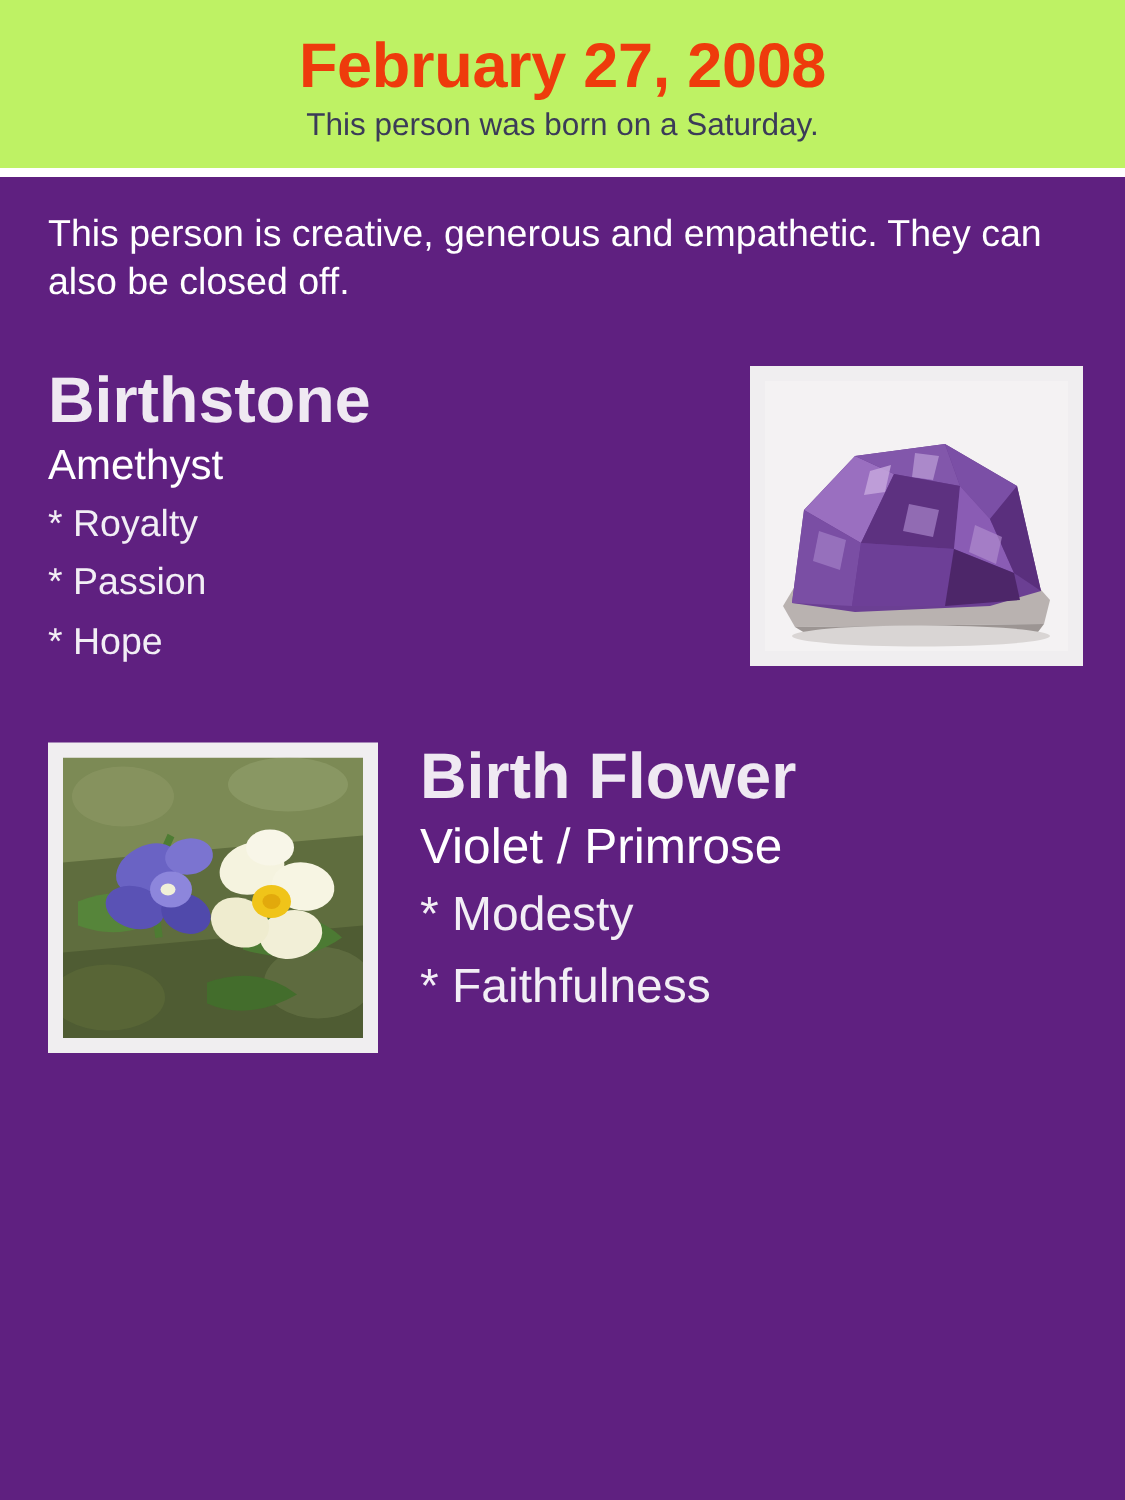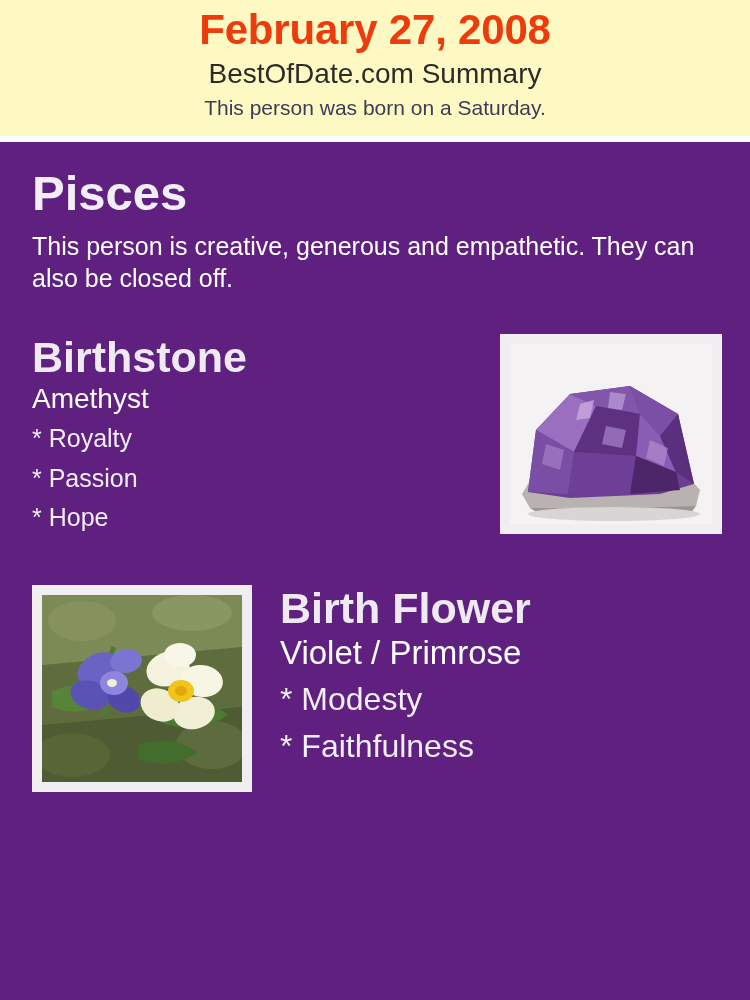--- a/index.html
+++ b/index.html
@@ -17,22 +17,22 @@
   .page {
     width: 750px;
     height: 1000px;
     position: relative;
     display: flex;
     flex-direction: column;
   }
 
   
   .header {
-    background: #fef9c3;
-    padding: 8px 20px 16px 20px;
+    background: #bef264;
+    padding: 22px 20px 16px 20px;
     text-align: center;
     box-sizing: border-box;
   }
   .header-date {
     color: #ee3b0c;
     font-size: 42px;
     font-weight: bold;
     line-height: 1.05;
     letter-spacing: -0.2px;
     margin: 0 0 6px 0;
@@ -157,30 +157,28 @@
     font-size: 32px;
   }
 </style>
 </head>
 <body>
 
 <div class="page">
 
   <div class="header">
     <div class="header-date">February 27, 2008</div>
-    <div class="header-subtitle">BestOfDate.com Summary</div>
     <div class="header-note">This person was born on a Saturday.</div>
   </div>
 
   <div class="header-divider"></div>
 
   <div class="body">
 
     <div class="zodiac-section">
-      <div class="sign-name">Pisces</div>
       <div class="sign-desc">This person is creative, generous and empathetic. They can also be closed off.</div>
     </div>
 
     <div class="stone-section">
       <div class="stone-text">
         <div class="section-title">Birthstone</div>
         <div class="section-subtitle">Amethyst</div>
         <div class="trait">* Royalty</div>
         <div class="trait">* Passion</div>
         <div class="trait">* Hope</div>

